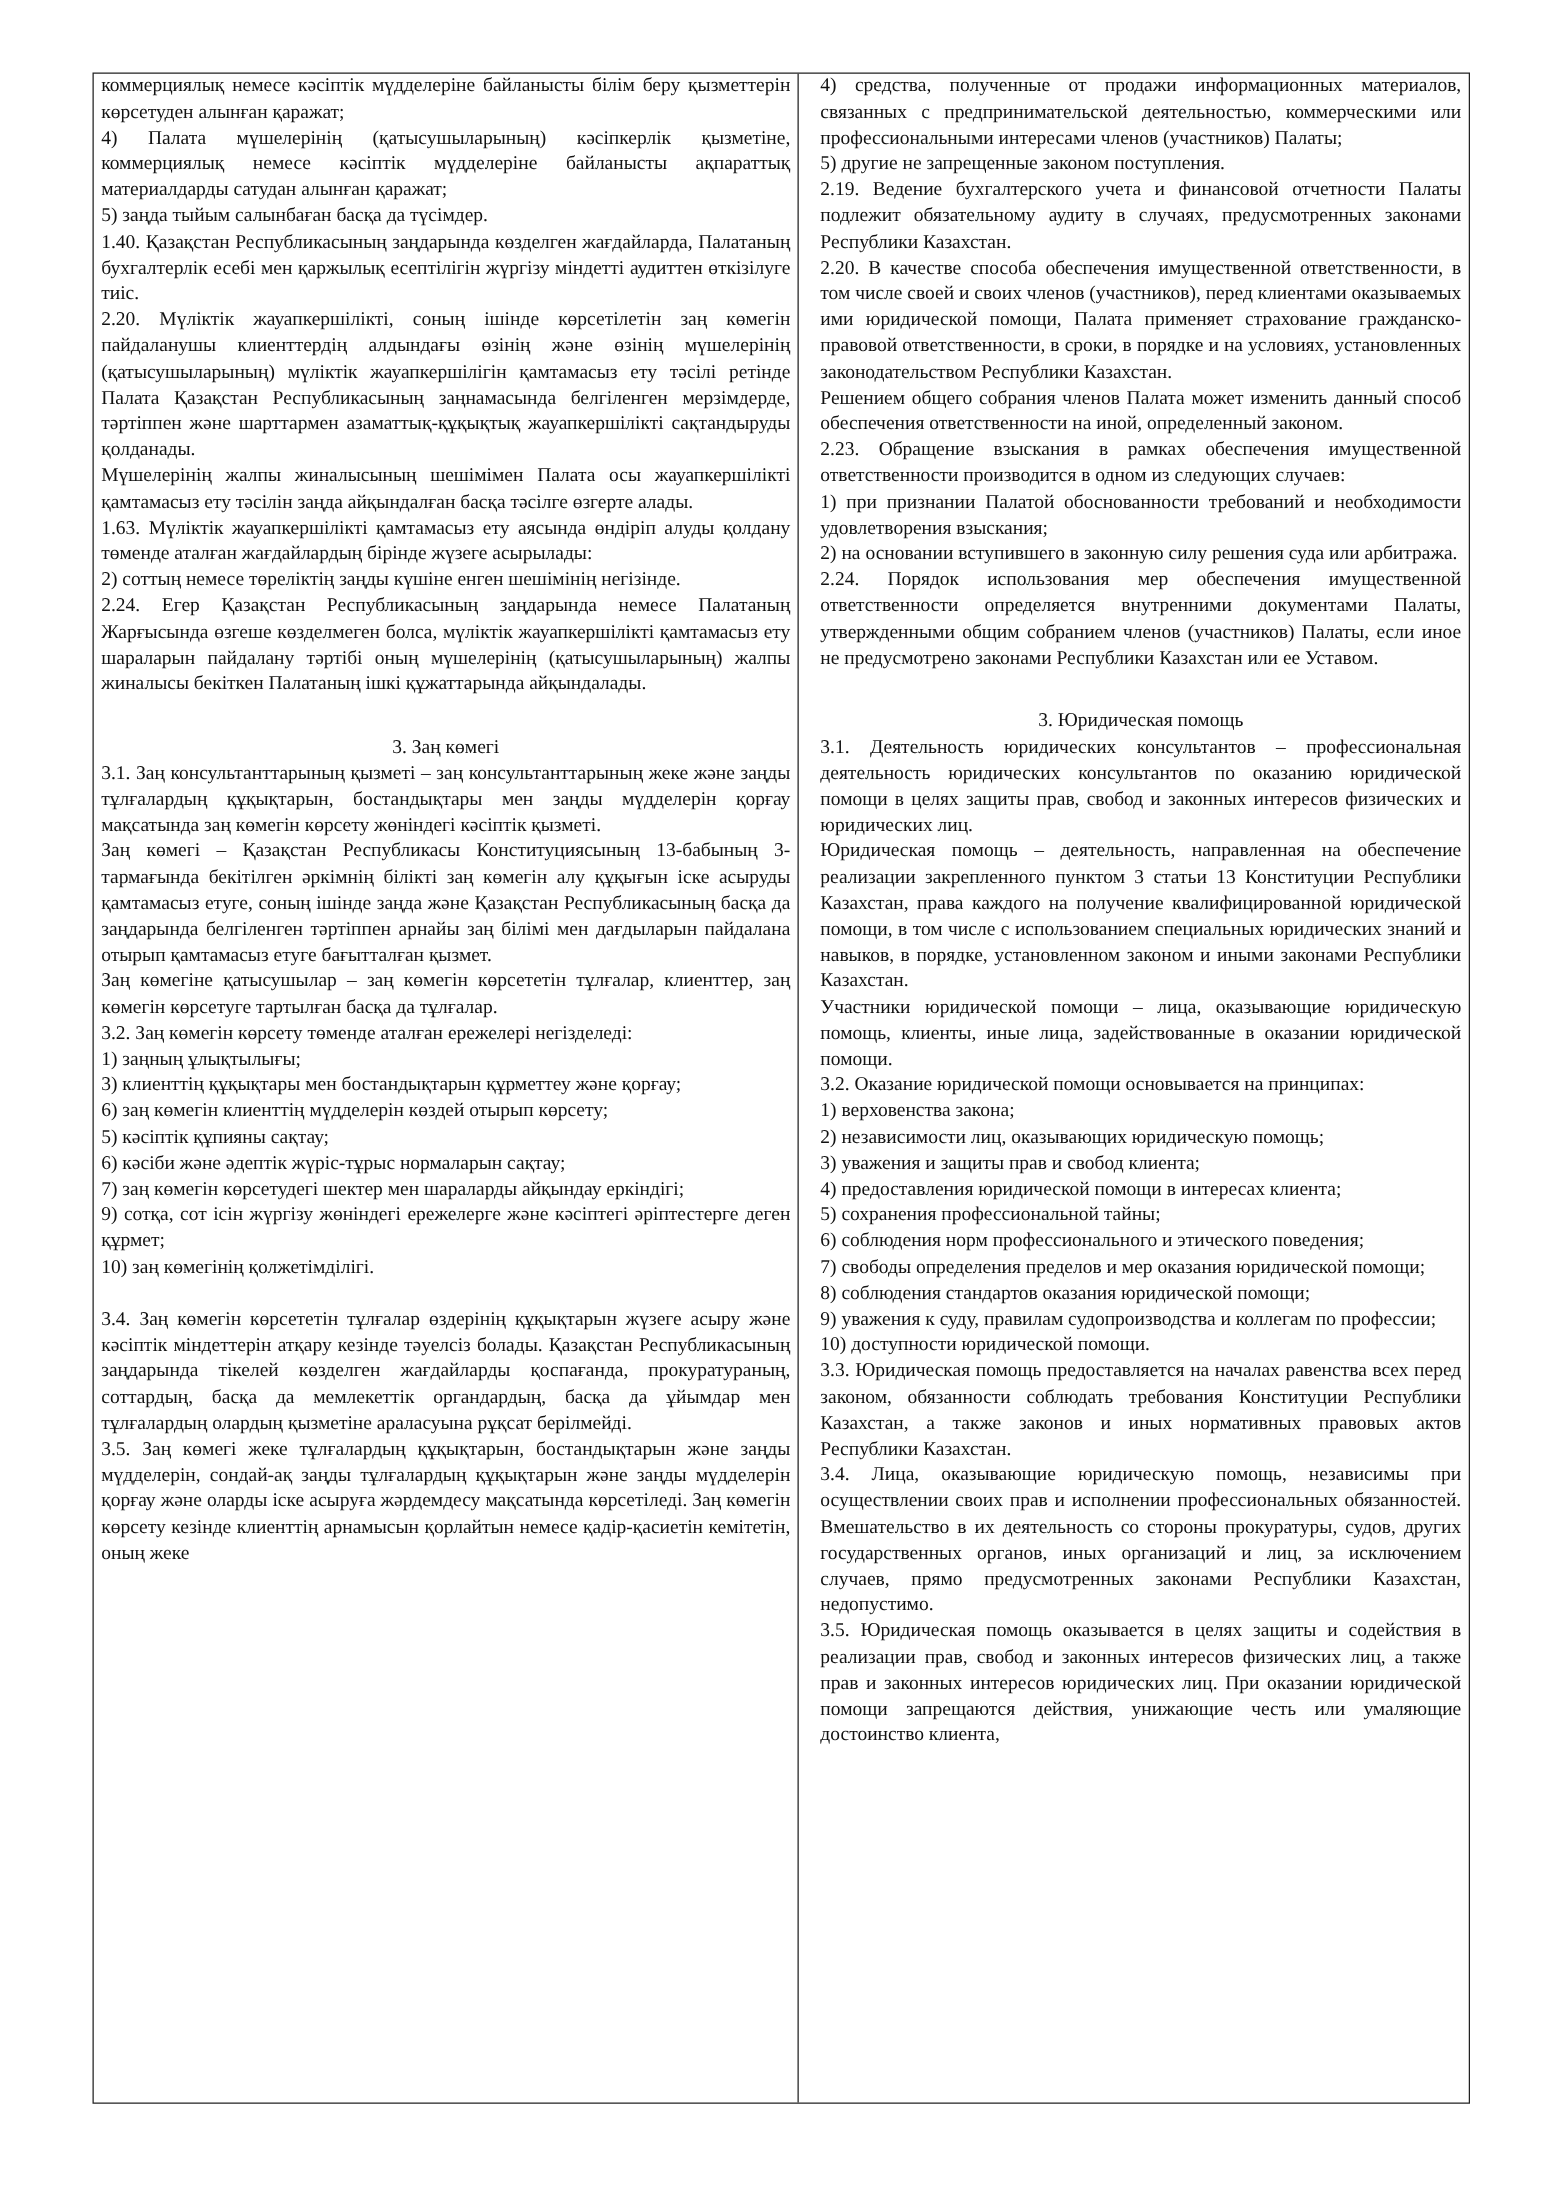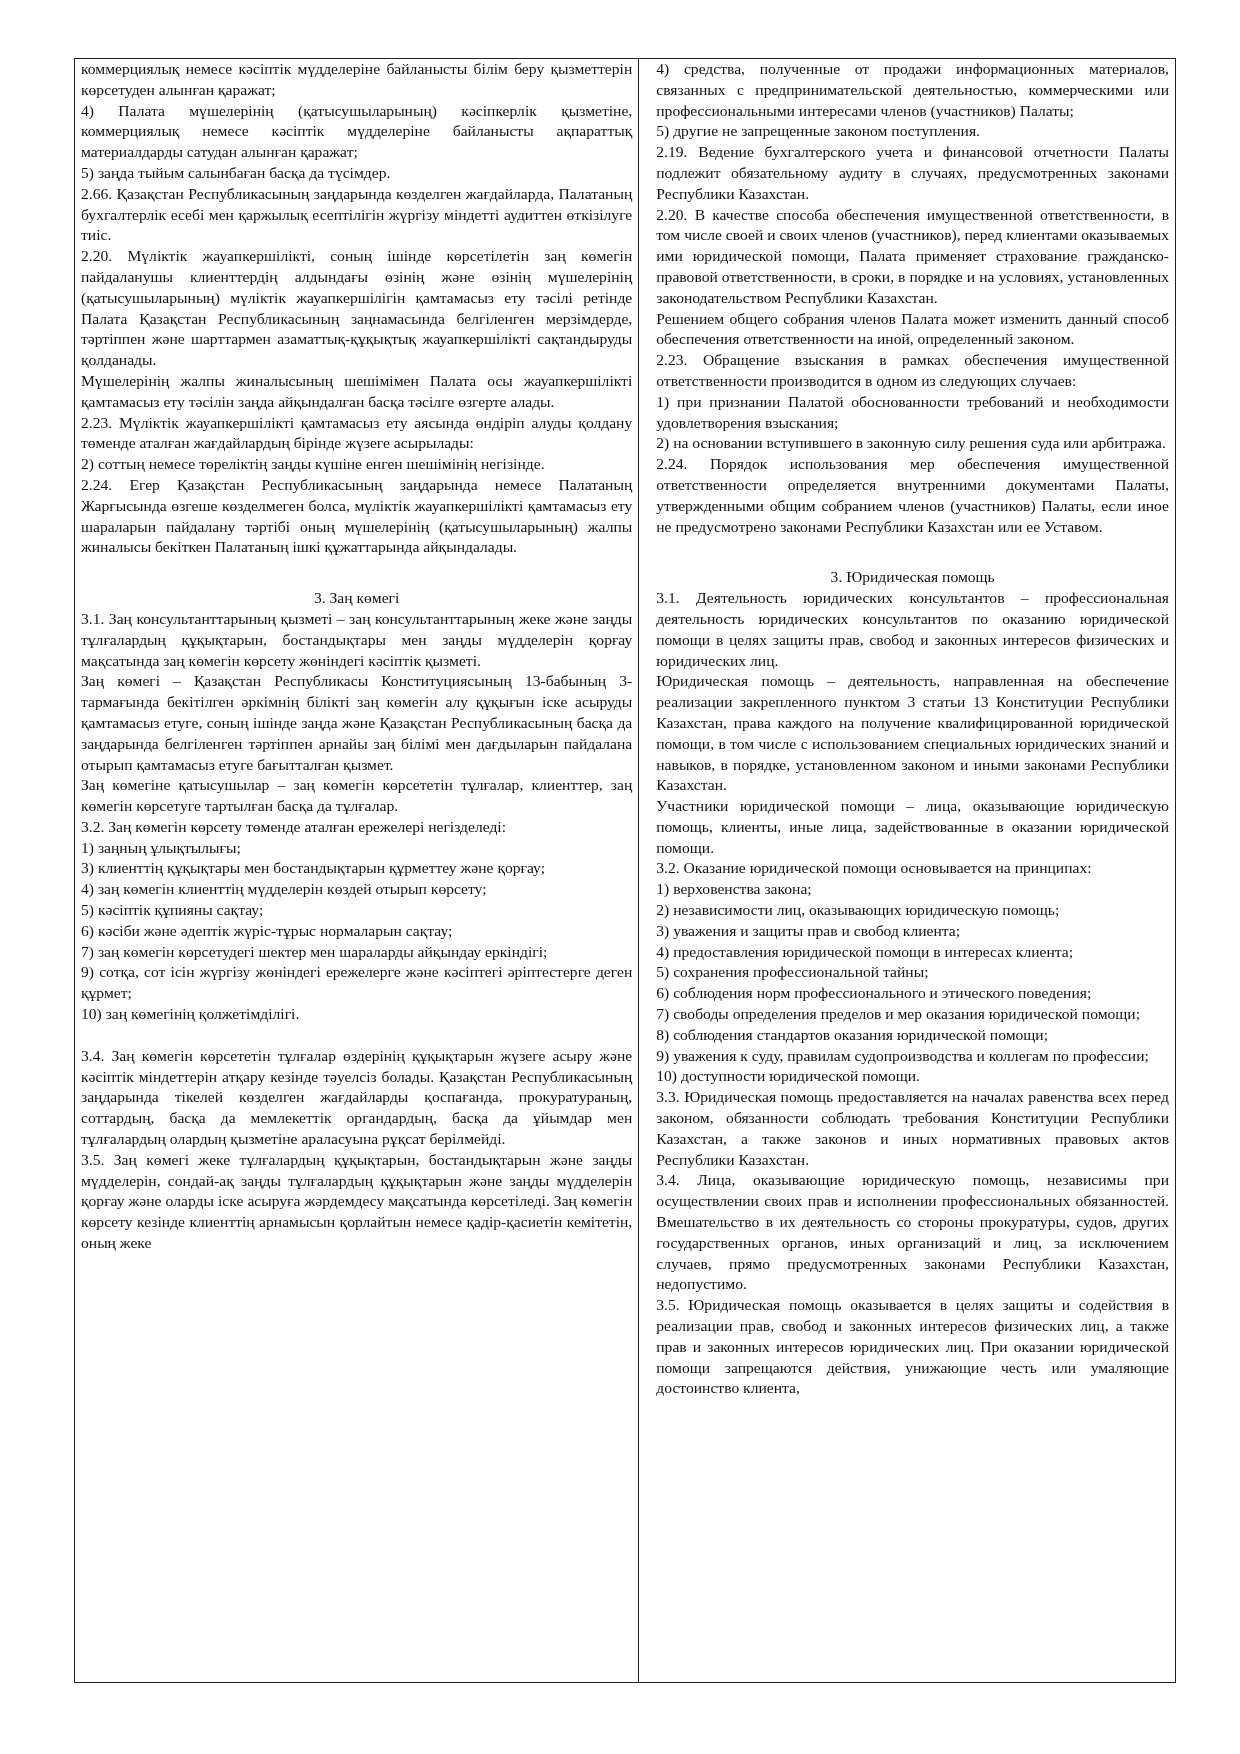--- a/index.html
+++ b/index.html
@@ -24,37 +24,37 @@
 </style>
 </head>
 <body>
 
 <div class="page">
   <div class="col col-left">
     <div>
         <p>коммерциялық немесе кәсіптік мүдделеріне байланысты білім беру қызметтерін көрсетуден алынған қаражат;</p>
         <p>4) Палата мүшелерінің (қатысушыларының) кәсіпкерлік қызметіне, коммерциялық немесе кәсіптік мүдделеріне байланысты ақпараттық материалдарды сатудан алынған қаражат;</p>
         <p>5) заңда тыйым салынбаған басқа да түсімдер.</p>
-        <p>2.66. Қазақстан Республикасының заңдарында көзделген жағдайларда, Палатаның бухгалтерлік есебі мен қаржылық есептілігін жүргізу міндетті аудиттен өткізілуге тиіс.</p>
+        <p>1.40. Қазақстан Республикасының заңдарында көзделген жағдайларда, Палатаның бухгалтерлік есебі мен қаржылық есептілігін жүргізу міндетті аудиттен өткізілуге тиіс.</p>
         <p>2.20. Мүліктік жауапкершілікті, соның ішінде көрсетілетін заң көмегін пайдаланушы клиенттердің алдындағы өзінің және өзінің мүшелерінің (қатысушыларының) мүліктік жауапкершілігін қамтамасыз ету тәсілі ретінде Палата Қазақстан Республикасының заңнамасында белгіленген мерзімдерде, тәртіппен және шарттармен азаматтық-құқықтық жауапкершілікті сақтандыруды қолданады.</p>
         <p>Мүшелерінің жалпы жиналысының шешімімен Палата осы жауапкершілікті қамтамасыз ету тәсілін заңда айқындалған басқа тәсілге өзгерте алады.</p>
-        <p>2.23. Мүліктік жауапкершілікті қамтамасыз ету аясында өндіріп алуды қолдану төменде аталған жағдайлардың бірінде жүзеге асырылады:</p>
+        <p>1.63. Мүліктік жауапкершілікті қамтамасыз ету аясында өндіріп алуды қолдану төменде аталған жағдайлардың бірінде жүзеге асырылады:</p>
         <p>2) соттың немесе төреліктің заңды күшіне енген шешімінің негізінде.</p>
         <p>2.24. Егер Қазақстан Республикасының заңдарында немесе Палатаның Жарғысында өзгеше көзделмеген болса, мүліктік жауапкершілікті қамтамасыз ету шараларын пайдалану тәртібі оның мүшелерінің (қатысушыларының) жалпы жиналысы бекіткен Палатаның ішкі құжаттарында айқындалады.</p>
       </div>
     <div class="gap-lg"></div>
     <p class="heading">3. Заң көмегі</p>
     <div>
         <p>3.1. Заң консультанттарының қызметі – заң консультанттарының жеке және заңды тұлғалардың құқықтарын, бостандықтары мен заңды мүдделерін қорғау мақсатында заң көмегін көрсету жөніндегі кәсіптік қызметі.</p>
         <p>Заң көмегі – Қазақстан Республикасы Конституциясының 13-бабының 3-тармағында бекітілген әркімнің білікті заң көмегін алу құқығын іске асыруды қамтамасыз етуге, соның ішінде заңда және Қазақстан Республикасының басқа да заңдарында белгіленген тәртіппен арнайы заң білімі мен дағдыларын пайдалана отырып қамтамасыз етуге бағытталған қызмет.</p>
         <p>Заң көмегіне қатысушылар – заң көмегін көрсететін тұлғалар, клиенттер, заң көмегін көрсетуге тартылған басқа да тұлғалар.</p>
         <p>3.2. Заң көмегін көрсету төменде аталған ережелері негізделеді:</p>
         <p>1) заңның ұлықтылығы;</p>
         <p>3) клиенттің құқықтары мен бостандықтарын құрметтеу және қорғау;</p>
-        <p>4) заң көмегін клиенттің мүдделерін көздей отырып көрсету;</p>
+        <p>6) заң көмегін клиенттің мүдделерін көздей отырып көрсету;</p>
         <p>5) кәсіптік құпияны сақтау;</p>
         <p>6) кәсіби және әдептік жүріс-тұрыс нормаларын сақтау;</p>
         <p>7) заң көмегін көрсетудегі шектер мен шараларды айқындау еркіндігі;</p>
         <p>9) сотқа, сот ісін жүргізу жөніндегі ережелерге және кәсіптегі әріптестерге деген құрмет;</p>
         <p>10) заң көмегінің қолжетімділігі.</p>
       </div>
     <div class="gap"></div>
     <div>
         <p>3.4. Заң көмегін көрсететін тұлғалар өздерінің құқықтарын жүзеге асыру және кәсіптік міндеттерін атқару кезінде тәуелсіз болады. Қазақстан Республикасының заңдарында тікелей көзделген жағдайларды қоспағанда, прокуратураның, соттардың, басқа да мемлекеттік органдардың, басқа да ұйымдар мен тұлғалардың олардың қызметіне араласуына рұқсат берілмейді.</p>
         <p>3.5. Заң көмегі жеке тұлғалардың құқықтарын, бостандықтарын және заңды мүдделерін, сондай-ақ заңды тұлғалардың құқықтарын және заңды мүдделерін қорғау және оларды іске асыруға жәрдемдесу мақсатында көрсетіледі. Заң көмегін көрсету кезінде клиенттің арнамысын қорлайтын немесе қадір-қасиетін кемітетін, оның жеке</p>

